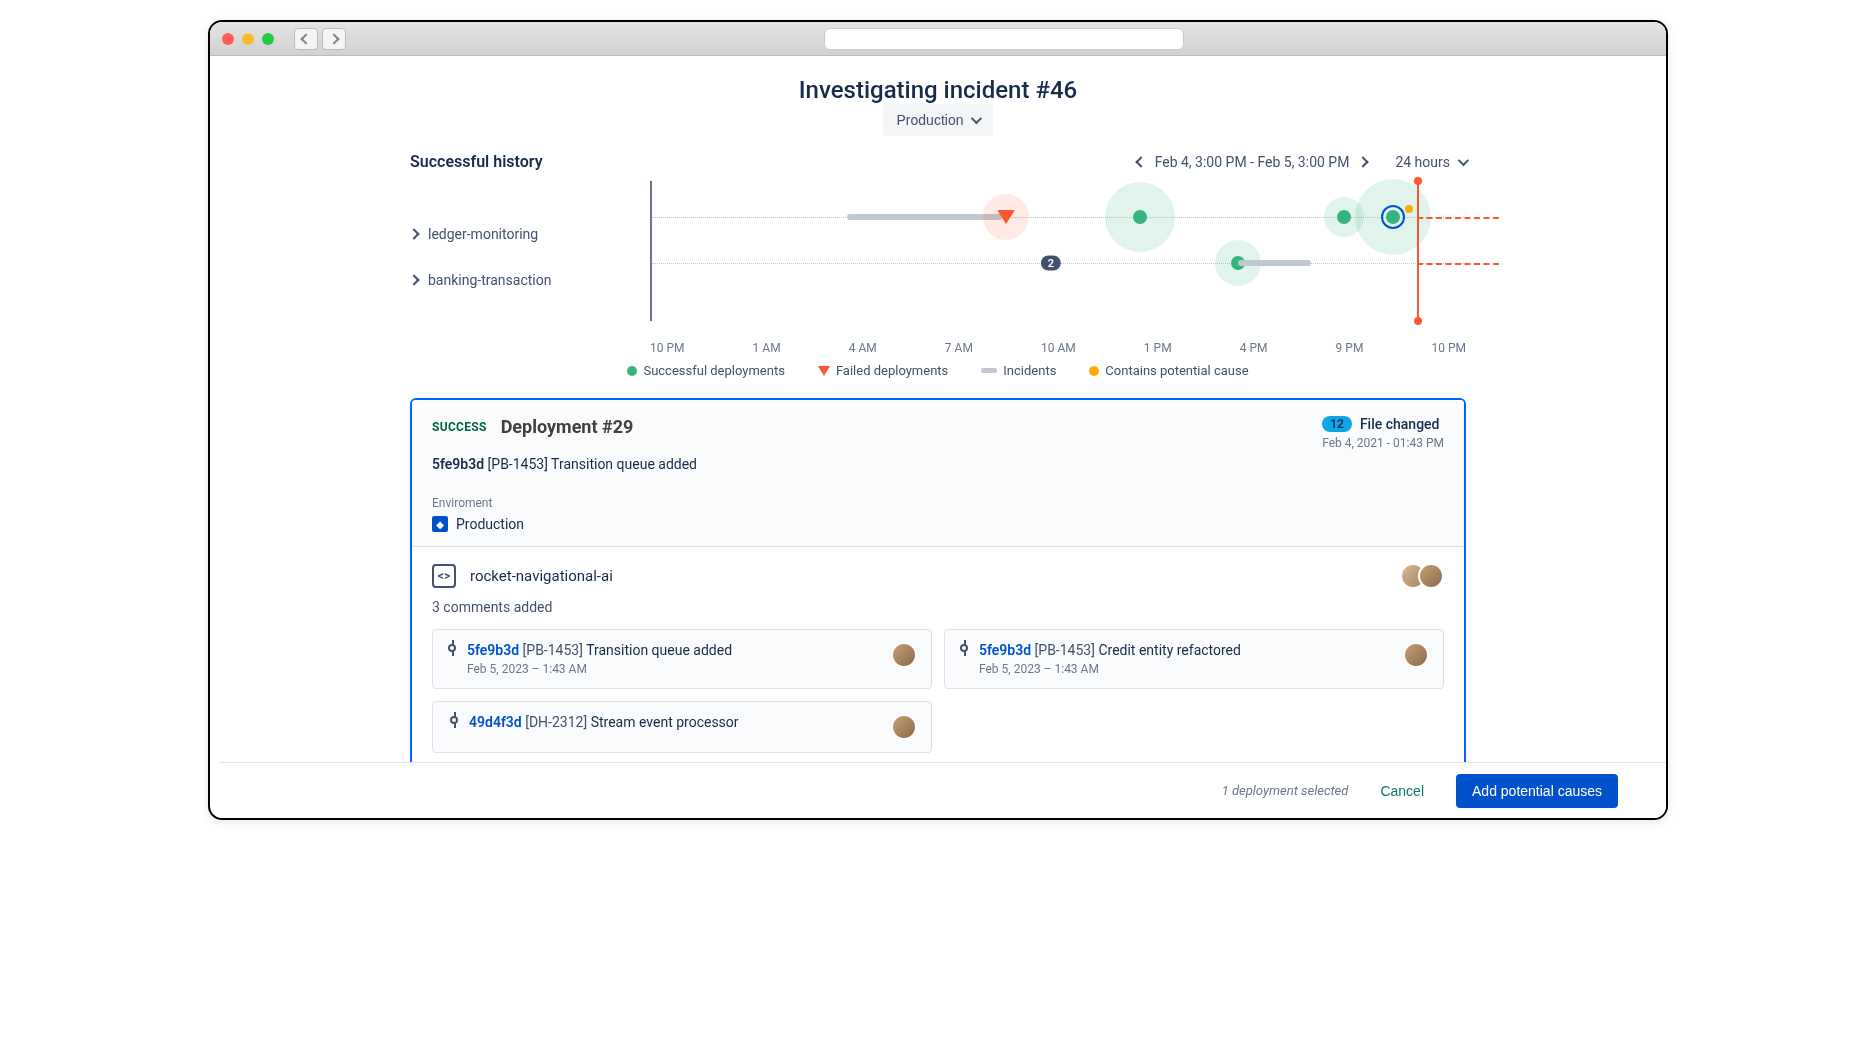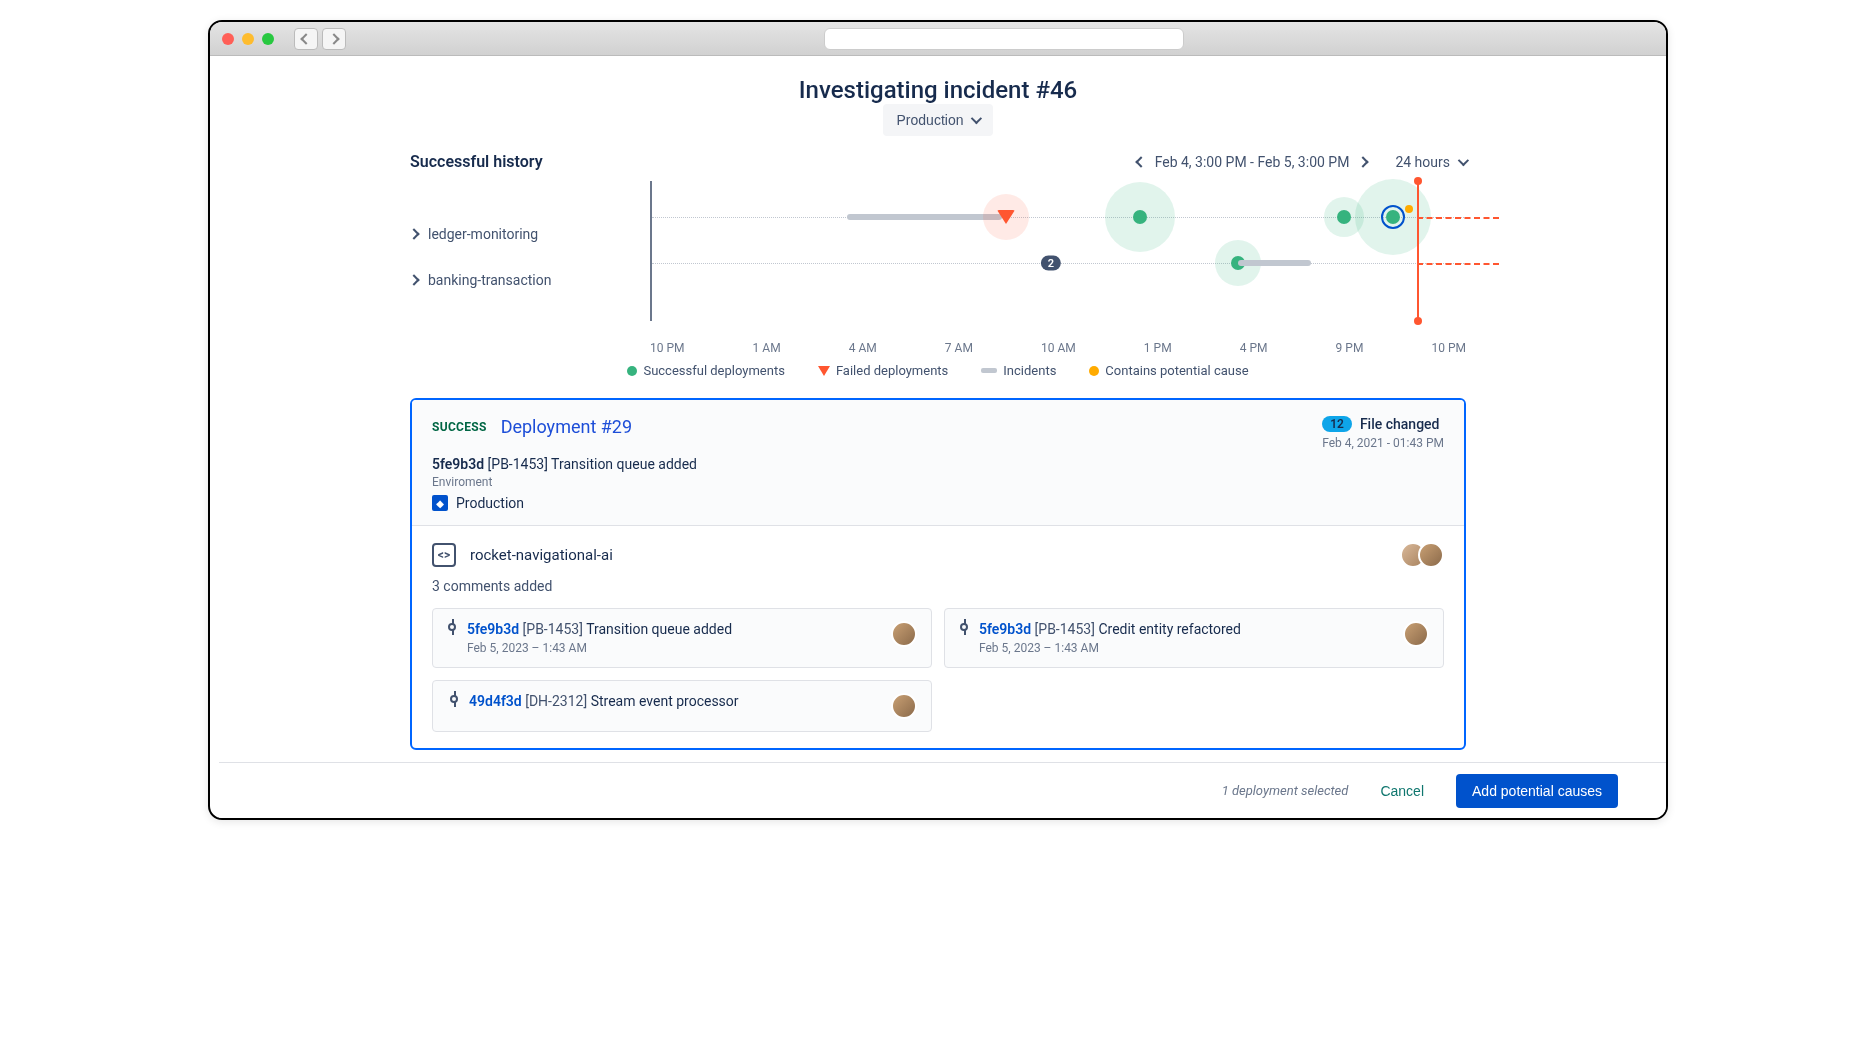--- a/index.html
+++ b/index.html
@@ -50,28 +50,28 @@
 .legend { display: flex; justify-content: center; gap: 33px; margin-top: 8px; font-size: 13px; color: #42526E; }
 .legend-item { display: flex; align-items: center; gap: 6px; }
 .legend-dot { width: 10px; height: 10px; border-radius: 50%; }
 .legend-tri { width: 0; height: 0; border-left: 6px solid transparent; border-right: 6px solid transparent; border-top: 10px solid #FF5630; }
 .legend-bar { width: 16px; height: 5px; background: #C1C7D0; border-radius: 2px; }
 .detail-card { border: 2px solid #0065FF; border-radius: 6px; background: #fff; overflow: hidden; }
 .card-header { padding: 16px 20px 14px; background: #FAFBFC; }
 .card-top { display: flex; justify-content: space-between; align-items: flex-start; }
 .card-top-left { display: flex; align-items: center; gap: 14px; }
 .status-badge { color: #006644; font-size: 12px; font-weight: 700; letter-spacing: 0.3px; }
-.deploy-title { color: #1d4ed8; font-size: 18px; font-weight: 400; }
+.deploy-title { color: #404040; font-size: 18px; font-weight: 700; }
 .card-top-right { text-align: right; }
 .file-changed { display: flex; align-items: center; gap: 8px; font-size: 14px; color: #172B4D; font-weight: 500; }
 .count-pill { background: #0ea5e9; padding: 1px 8px; border-radius: 10px; font-size: 12px; font-weight: 600; }
 .timestamp { font-size: 12px; color: #6B778C; margin-top: 4px; }
 .commit-line { margin-top: 6px; font-size: 14px; }
 .commit-hash { font-weight: 600; }
-.env-section { margin-top: 3px; }
+.env-section { margin-top: 24px; }
 .env-label { font-size: 12px; color: #6B778C; margin-bottom: 6px; }
 .env-value { display: flex; align-items: center; gap: 8px; font-size: 14px; }
 .env-icon { width: 16px; height: 16px; background: #0052CC; border-radius: 2px; display: flex; align-items: center; justify-content: center; color: #fff; font-size: 10px; }
 .repo-section { padding: 16px 20px; border-top: 1px solid #DFE1E6; }
 .repo-row { display: flex; justify-content: space-between; align-items: center; }
 .repo-left { display: flex; align-items: center; gap: 14px; font-size: 15px; }
 .repo-icon { width: 24px; height: 24px; border: 2px solid #42526E; border-radius: 4px; display: flex; align-items: center; justify-content: center; font-size: 12px; font-weight: 700; color: #42526E; }
 .avatars { display: flex; }
 .avatar { width: 26px; height: 26px; border-radius: 50%; border: 2px solid #fff; margin-left: -8px; background: linear-gradient(135deg, #c9a074, #8b6a4a); }
 .avatar:first-child { margin-left: 0; background: linear-gradient(135deg, #d9b899, #a8835f); }

